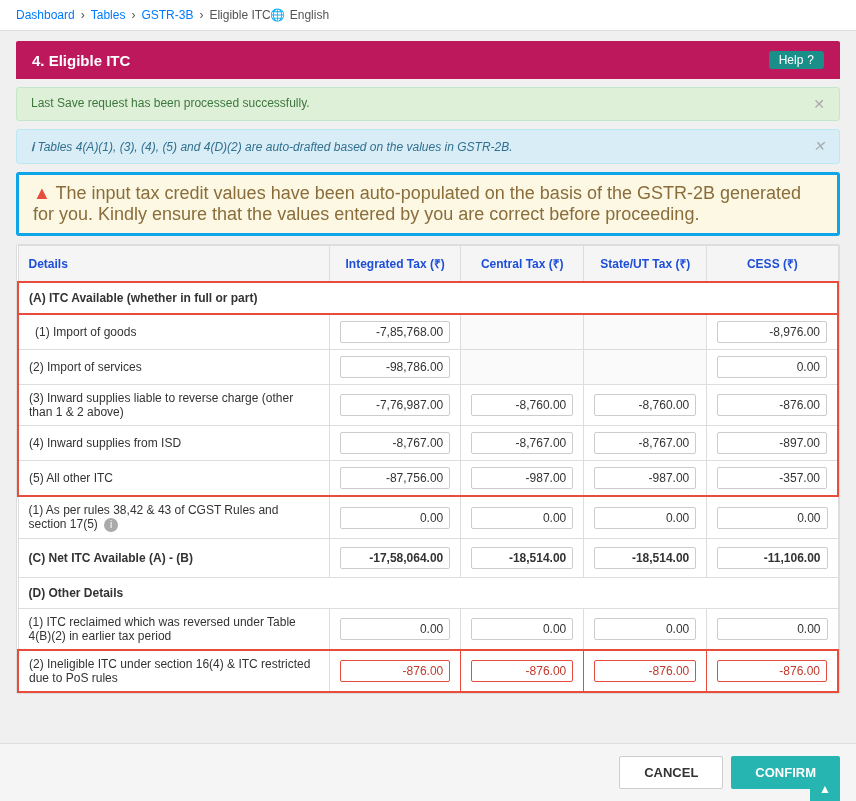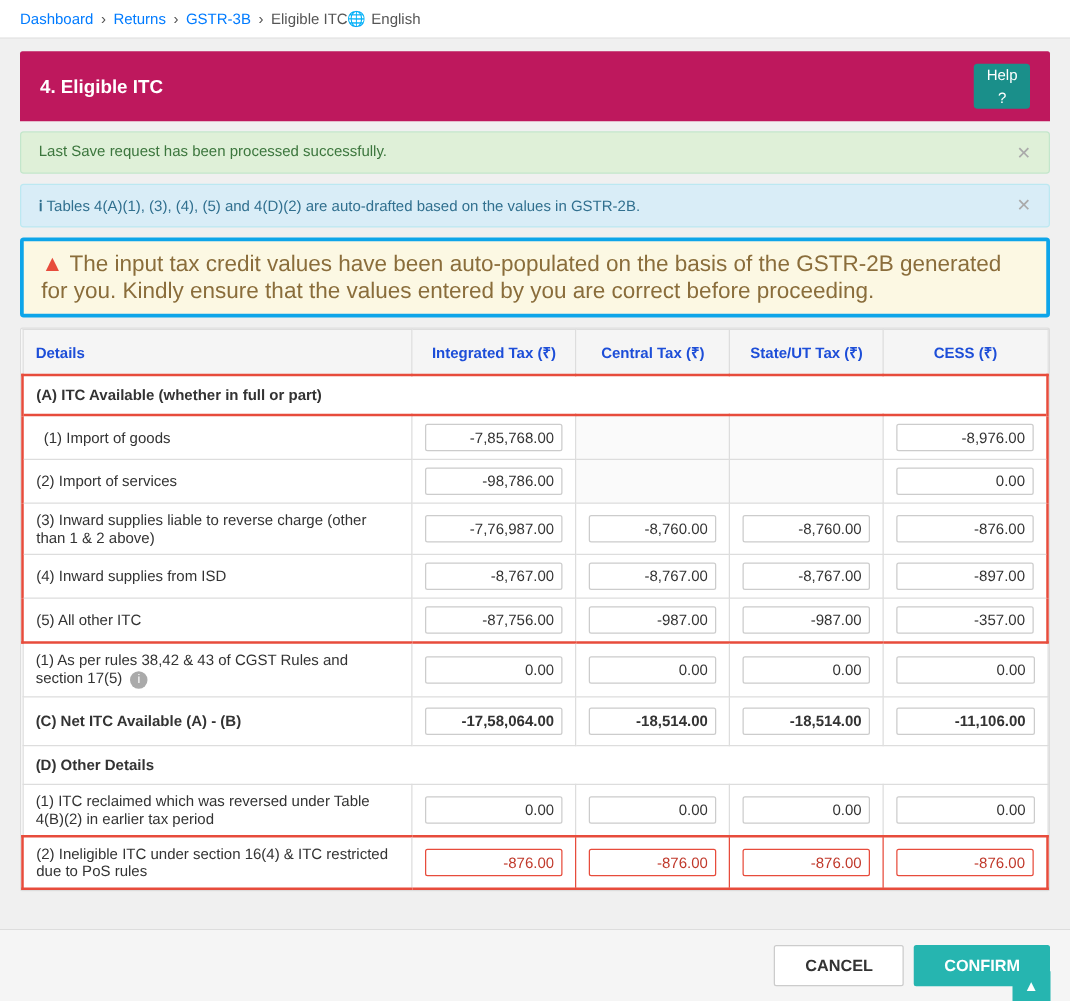--- a/index.html
+++ b/index.html
@@ -37,21 +37,21 @@
       border-radius: 2px 2px 0 0;
     }
     .help-btn {
       background: #1a8f8a;
       color: #fff;
       border: none;
       padding: 2px 10px;
       border-radius: 3px;
       font-size: 12px;
       cursor: pointer;
-      display: flex; align-items: center; gap: 4px; flex-direction: column;
+      display: flex; align-items: center; gap: 4px;
     }
 
     .alert-success {
       background: #dff0d8;
       border: 1px solid #c3e6cb;
       color: #3c763d;
       padding: 8px 14px;
       margin: 8px 0;
       border-radius: 3px;
       font-size: 12px;
@@ -64,20 +64,21 @@
       background: #d9edf7;
       border: 1px solid #bce8f1;
       color: #31708f;
       padding: 8px 14px;
       margin: 8px 0;
       border-radius: 3px;
       font-size: 12px;
       display: flex;
       justify-content: space-between;
       align-items: flex-start;
+      font-style: italic;
     }
     .alert-warning {
       background: #fcf8e3;
       border: 3px solid #0ea5e9;
       color: #8a6d3b;
       padding: 8px 14px;
       margin: 0 0;
       border-radius: 3px;
       font-size: 18px;
     }
@@ -194,21 +195,21 @@
     }
   </style>
 </head>
 <body>
 
 <div>
   <div class="top-nav">
     <div class="breadcrumb">
       <a>Dashboard</a>
       <span class="breadcrumb-sep">›</span>
-      <a>Returns</a>
+      <a>Tables</a>
       <span class="breadcrumb-sep">›</span>
       <a>GSTR-3B</a>
       <span class="breadcrumb-sep">›</span>
       <span>Eligible ITC</span>
     </div>
     <div class="lang-btn">
       <span>🌐</span>
       <span>English</span>
     </div>
   </div>

